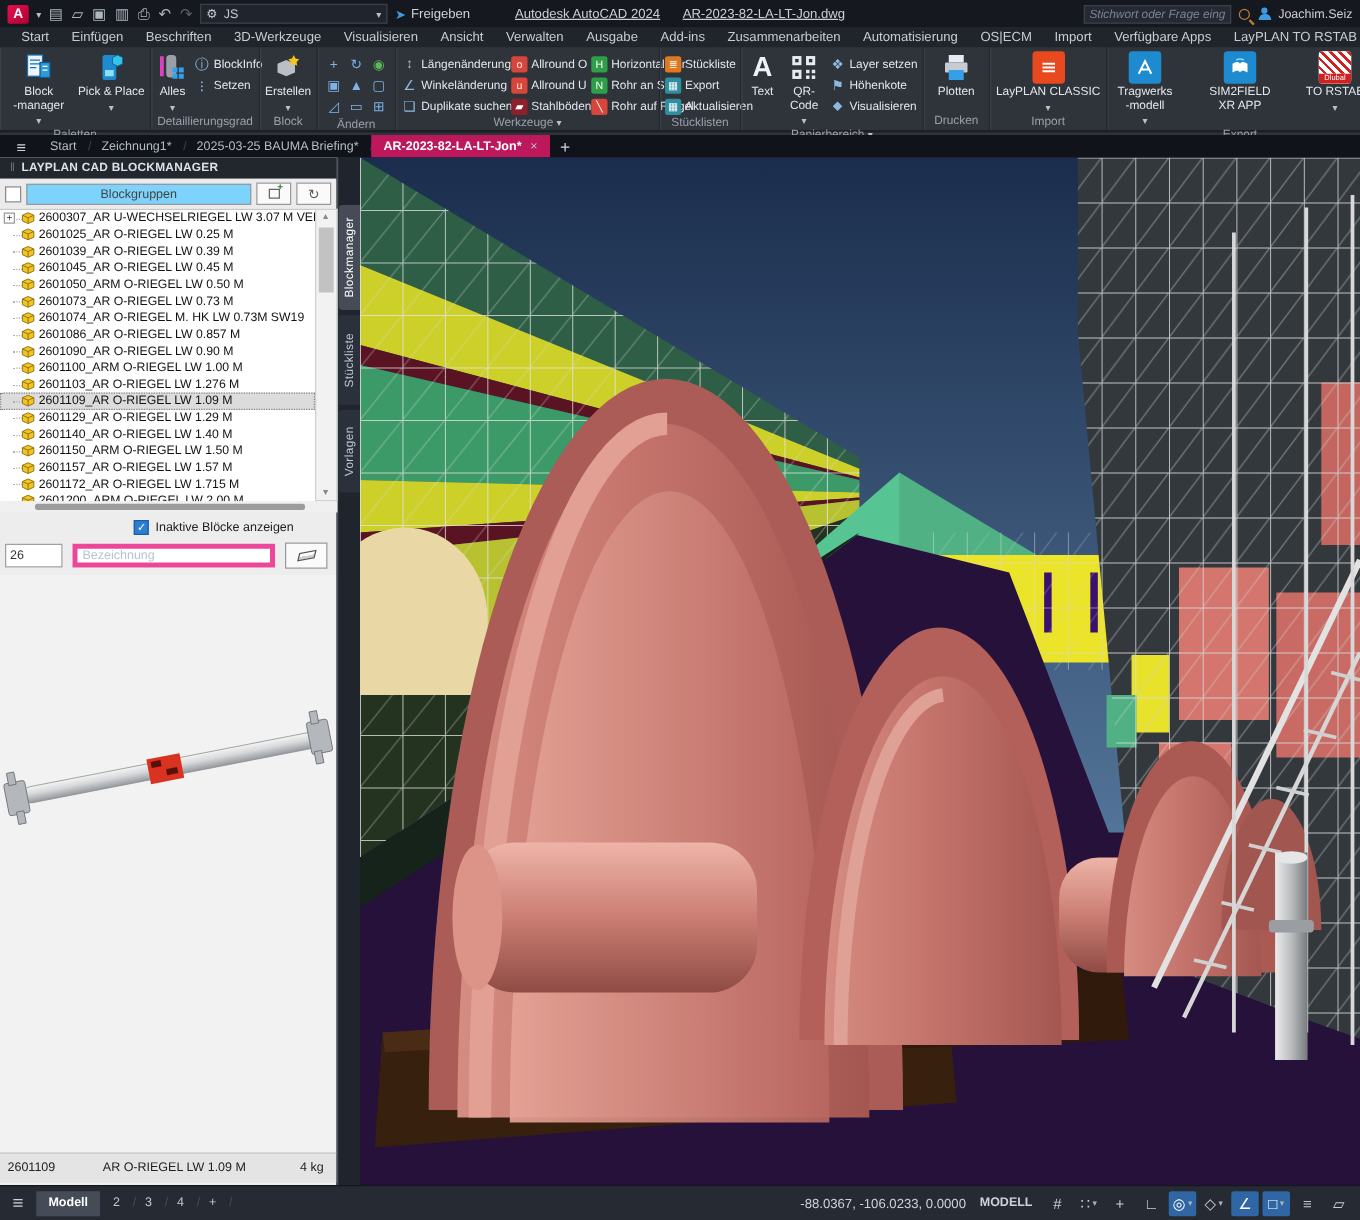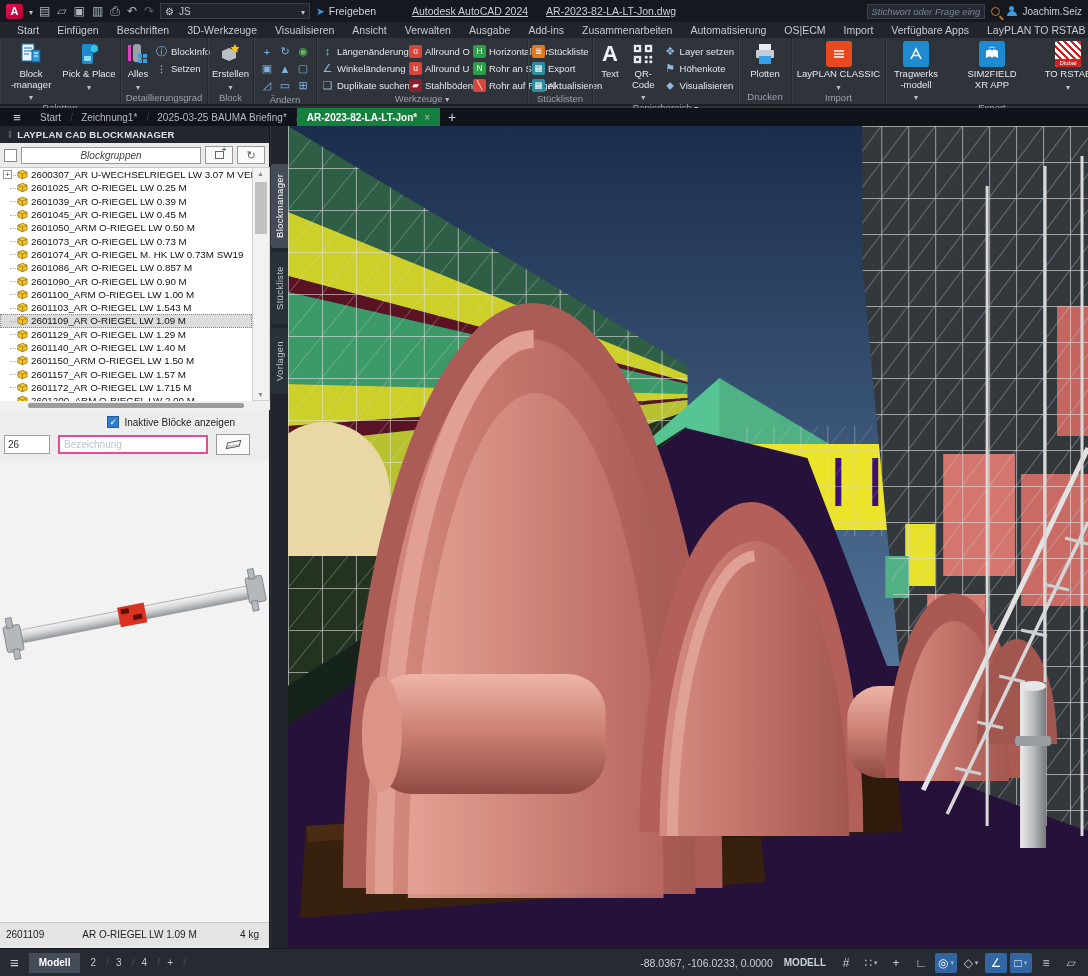--- a/index.html
+++ b/index.html
@@ -65,36 +65,36 @@
   .modgrid span { color:#7fb2e5; font-size:11px; display:flex; align-items:center; justify-content:center; cursor:default; }
   .modgrid .grn { color:#5cb85c; }
   .atext { font-size:22px; color:#eef1f5; font-weight:bold; line-height:24px; }
 
   
   .filetabs { position:absolute; top:108px; left:0; right:0; height:18px; background:#101319;
     display:flex; align-items:stretch; gap:0; padding-left:4px; }
   .ft-menu { width:26px; display:flex; align-items:center; justify-content:center; color:#cdd3db; font-size:13px; }
   .ftab { display:flex; align-items:center; padding:0 10px; font-size:10px; color:#b4bbc5; white-space:nowrap; position:relative; }
   .ftab:not(.active)::after { content:"/"; position:absolute; right:-2px; color:#3d444e; }
-  .ftab.active { background:#15803d; color:#fff; font-weight:bold; }
+  .ftab.active { background:#be185d; color:#fff; font-weight:bold; }
   .ftab .closeicon { display:inline-block; margin-left:7px; color:#b8bfc8; font-weight:normal; }
   .ftab .closeicon::before { content:"×"; }
   .ft-plus { width:24px; display:flex; align-items:center; justify-content:center; color:#cdd3db; font-size:14px; }
 
   
   .main { position:absolute; top:126px; left:0; right:0; bottom:28px;border-radius:25px; }
   .palette { position:absolute; left:0; top:0; width:270px; height:100%; background:#ededed; border-right:1px solid #14171c; }
   .pal-title { position:absolute; top:0; left:0; right:0; height:17px; background:#22262d; color:#dde2e9;
     font-size:9.5px; font-weight:bold; display:flex; align-items:center; padding-left:8px; letter-spacing:.2px; }
   .pal-title::before { content:"‖"; color:#6a7280; margin-right:5px; font-weight:normal; }
   .pal-toolbar { position:absolute; top:17px; left:0; right:0; height:24px; background:#ebebeb;
     display:flex; align-items:center; gap:4px; padding:0 4px; }
   .cb { width:13px; height:13px; background:#fff; border:1px solid #8a8a8a; flex:none; }
-  .combo { flex:1; height:17px; background:#ffffff; border:1px solid #9a9a9a; color:#444; font-size:10px;
-    display:flex; align-items:center; justify-content:center;font-style:italic; }
+  .combo { flex:1; height:17px; background:#7dd3fc; border:1px solid #9a9a9a; color:#444; font-size:10px;
+    display:flex; align-items:center; justify-content:center; }
   .tbtn { width:28px; height:18px; background:#fafafa; border:1px solid #9a9a9a; display:flex; align-items:center; justify-content:center;
     color:#555; font-size:11px; }
   .tbtn .addbox { width:9px; height:8px; border:1px solid #666; position:relative; }
   .tbtn .addbox::before { content:"+"; position:absolute; top:-7px; right:-4px; font-size:8px; color:#2e7d32; font-weight:bold; }
 
   .tree { position:absolute; top:41px; left:0; width:252px; height:234px; background:#fff; overflow:hidden;
     border-top:1px solid #c8c8c8; }
   .tree-row { display:flex; align-items:center; height:13.3px; font-size:9.8px; color:#111; white-space:nowrap; position:relative; padding-left:31px; }
   .tree-row::before { content:""; position:absolute; left:10px; top:50%; width:10px; border-top:1px dotted #b0b0b0; }
   .tree-row.group { padding-left:31px; }
@@ -115,21 +115,21 @@
 
   .filters { position:absolute; top:284px; left:0; right:0; height:50px; background:#ededed; padding:4px 6px 0 4px; }
   .filt-line1 { display:flex; justify-content:flex-end; align-items:center; gap:5px; padding-right:28px; height:16px; }
   .cb-checked { width:12px; height:12px; background:#2d7dd2; border:1px solid #1d5da2; color:#fff; font-size:9px;
     display:flex; align-items:center; justify-content:center; }
   .cb-checked::before { content:"✓"; }
   .filt-label { font-size:10px; color:#222; }
   .filt-line2 { display:flex; align-items:center; gap:8px; margin-top:4px; }
   .in-count { width:46px; height:19px; border:1px solid #a0a0a0; background:#fff; font-size:10px; padding:0 3px; color:#333;
     font-family:"Liberation Sans",sans-serif; }
-  .in-search { width:150px; height:19px; border:2px solid #ec4899; background:#fff; font-size:10px; padding:5px 4px;
+  .in-search { width:162px; height:19px; border:4px solid #ec4899; background:#fff; font-size:10px; padding:5px 4px;
     font-family:"Liberation Sans",sans-serif; color:#333; }
   .in-search::placeholder { color:#b5c4d5; }
   .erase-btn { width:34px; height:21px; background:#fafafa; border:1px solid #9a9a9a; display:flex; align-items:center; justify-content:center; }
   .eraser { width:13px; height:7px; background:linear-gradient(180deg,#fff 50%,#cfcfcf 50%); border:1px solid #555; transform:skewX(-25deg) rotate(-12deg); }
 
   .preview { position:absolute; top:334px; left:0; right:0; bottom:26px; background:#f2f2f2; }
   .preview svg { display:block; margin-top:76px; }
   .inforow { position:absolute; left:0; right:0; bottom:2px; height:24px; background:#e4e4e4; border-top:1px solid #c8c8c8;
     display:flex; align-items:center; font-size:10px; color:#222; }
   .inforow .c1 { width:70px; padding-left:6px; }
@@ -643,21 +643,21 @@
               <path d="M2 3.5l5 2.2 5-2.2M7 5.7v5" stroke="#8a6d10" stroke-width="0.8" fill="none"></path>
             </svg>
             <span class="tree-label">2601100_ARM O-RIEGEL LW 1.00 M</span>
           </div>
           <div class="tree-row">
 
             <svg class="bic" viewBox="0 0 14 12">
               <path d="M2 3.5l5-2.2 5 2.2v5l-5 2.2-5-2.2z" fill="#f3c522" stroke="#8a6d10" stroke-width="0.8"></path>
               <path d="M2 3.5l5 2.2 5-2.2M7 5.7v5" stroke="#8a6d10" stroke-width="0.8" fill="none"></path>
             </svg>
-            <span class="tree-label">2601103_AR O-RIEGEL LW 1.543 M</span>
+            <span class="tree-label">2601103_AR O-RIEGEL LW 1.276 M</span>
           </div>
           <div class="tree-row selected">
 
             <svg class="bic" viewBox="0 0 14 12">
               <path d="M2 3.5l5-2.2 5 2.2v5l-5 2.2-5-2.2z" fill="#f3c522" stroke="#8a6d10" stroke-width="0.8"></path>
               <path d="M2 3.5l5 2.2 5-2.2M7 5.7v5" stroke="#8a6d10" stroke-width="0.8" fill="none"></path>
             </svg>
             <span class="tree-label">2601109_AR O-RIEGEL LW 1.09 M</span>
           </div>
           <div class="tree-row">

